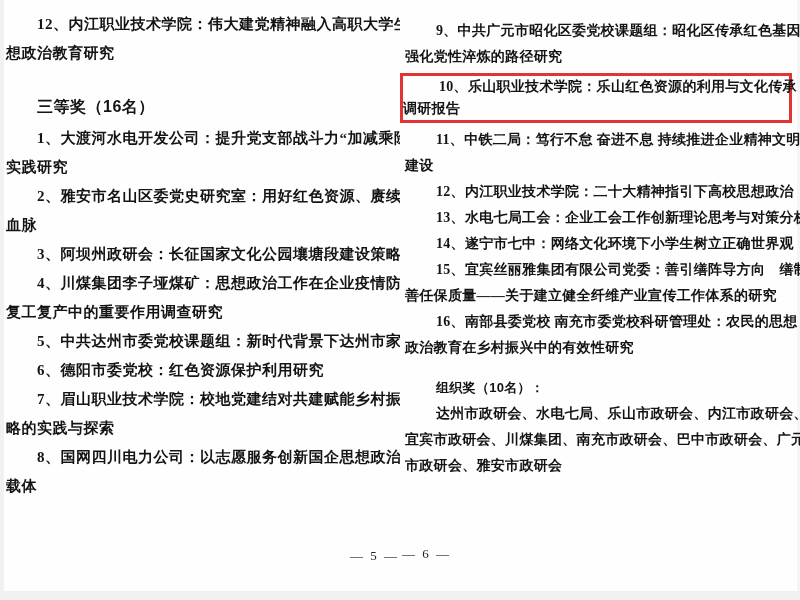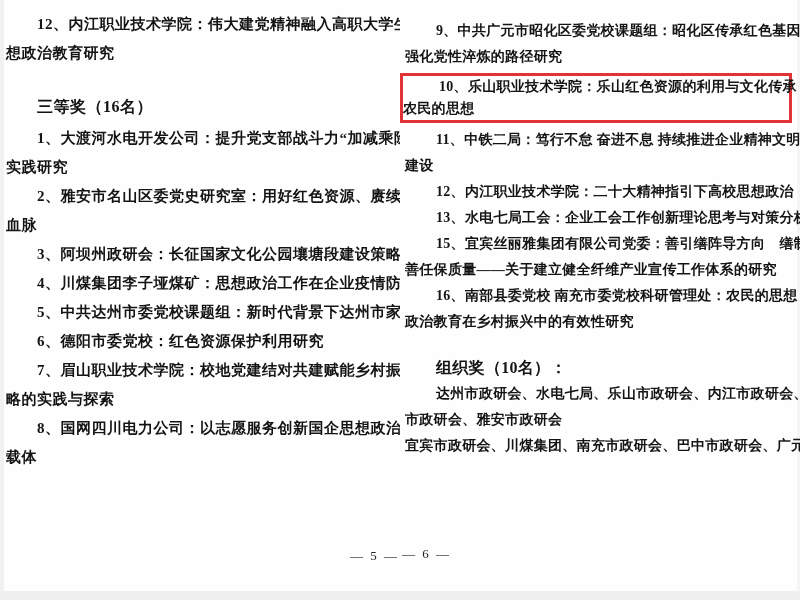--- a/index.html
+++ b/index.html
@@ -13,23 +13,23 @@
   .edge-bottom{position:absolute;left:0;top:591px;width:800px;height:9px;background:#f0f0f0;}
 
   .page{position:absolute;top:0;height:585px;width:400px;overflow:hidden;box-sizing:border-box;}
   .page-left{left:0;padding:10px 0 0 6px;font-size:15px;}
   .page-right{left:400px;padding:18px 0 0 5px;font-size:14px;}
 
   .ln{white-space:nowrap;line-height:29px;letter-spacing:0.5px;}
   .page-right .ln{line-height:26px;letter-spacing:0.3px;}
   .ind{padding-left:31px;}
 
-  .hd{font-family:Liberation Serif, serif;font-weight:bold;}
+  .hd{font-family:Liberation Sans, sans-serif;font-weight:bold;}
   .page-left .hd{margin-top:24px;margin-bottom:3px;font-size:16px;}
-  .page-right .hd{margin-top:20px;font-size:16px;}
+  .page-right .hd{margin-top:14px;font-size:13px;}
 
   .hl-box{
     border:3px solid #e23434;
     margin:3px 8px 4px -5px;
     padding:0;
   }
   .hl-box .ln{line-height:22px;}
   .hl-box .ind{padding-left:36px;}
 
   .pn{
@@ -52,47 +52,49 @@
   <div class="page page-left">
     <div class="ln ind">12、内江职业技术学院：伟大建党精神融入高职大学生思</div>
     <div class="ln">想政治教育研究</div>
     <div class="ln ind hd">三等奖（16名）</div>
     <div class="ln ind">1、大渡河水电开发公司：提升党支部战斗力“加减乘除”法</div>
     <div class="ln">实践研究</div>
     <div class="ln ind">2、雅安市名山区委党史研究室：用好红色资源、赓续红色</div>
     <div class="ln">血脉</div>
     <div class="ln ind">3、阿坝州政研会：长征国家文化公园壤塘段建设策略研究</div>
     <div class="ln ind">4、川煤集团李子垭煤矿：思想政治工作在企业疫情防控和</div>
+    <div class="ln">复工复产中的重要作用调查研究</div>
     <div class="ln ind">5、中共达州市委党校课题组：新时代背景下达州市家庭教</div>
     <div class="ln ind">6、德阳市委党校：红色资源保护利用研究</div>
     <div class="ln ind">7、眉山职业技术学院：校地党建结对共建赋能乡村振兴策</div>
     <div class="ln">略的实践与探索</div>
     <div class="ln ind">8、国网四川电力公司：以志愿服务创新国企思想政治工作</div>
     <div class="ln">载体</div>
   </div>
 
   <div class="page page-right">
     <div class="ln ind">9、中共广元市昭化区委党校课题组：昭化区传承红色基因</div>
     <div class="ln">强化党性淬炼的路径研究</div>
 
     <div class="hl-box" style="border-color:#e23434">
       <div class="ln ind">10、乐山职业技术学院：乐山红色资源的利用与文化传承</div>
-      <div class="ln">农民的思想</div>
+      <div class="ln">调研报告</div>
     </div>
 
     <div class="ln ind">11、中铁二局：笃行不怠 奋进不息 持续推进企业精神文明</div>
     <div class="ln">建设</div>
     <div class="ln ind">12、内江职业技术学院：二十大精神指引下高校思想政治</div>
     <div class="ln ind">13、水电七局工会：企业工会工作创新理论思考与对策分析</div>
+    <div class="ln ind">14、遂宁市七中：网络文化环境下小学生树立正确世界观</div>
     <div class="ln ind">15、宜宾丝丽雅集团有限公司党委：善引缮阵导方向　缮制</div>
     <div class="ln">善任保质量——关于建立健全纤维产业宣传工作体系的研究</div>
     <div class="ln ind">16、南部县委党校 南充市委党校科研管理处：农民的思想</div>
     <div class="ln">政治教育在乡村振兴中的有效性研究</div>
     <div class="ln ind hd">组织奖（10名）：</div>
     <div class="ln ind">达州市政研会、水电七局、乐山市政研会、内江市政研会、</div>
+    <div class="ln">宜宾市政研会、川煤集团、南充市政研会、巴中市政研会、广元</div>
     <div class="ln">市政研会、雅安市政研会</div>
-    <div class="ln">宜宾市政研会、川煤集团、南充市政研会、巴中市政研会、广元</div>
   </div>
 
   <div class="pn pn-5">— 5 —</div>
   <div class="pn pn-6">— 6 —</div>
 
 </div>
 
 </body></html>

